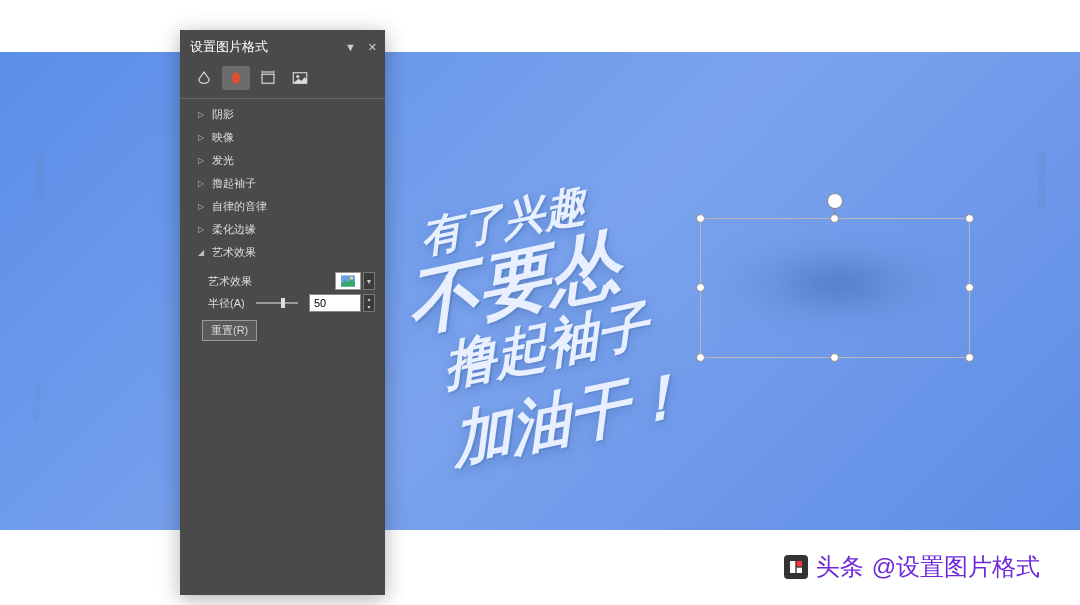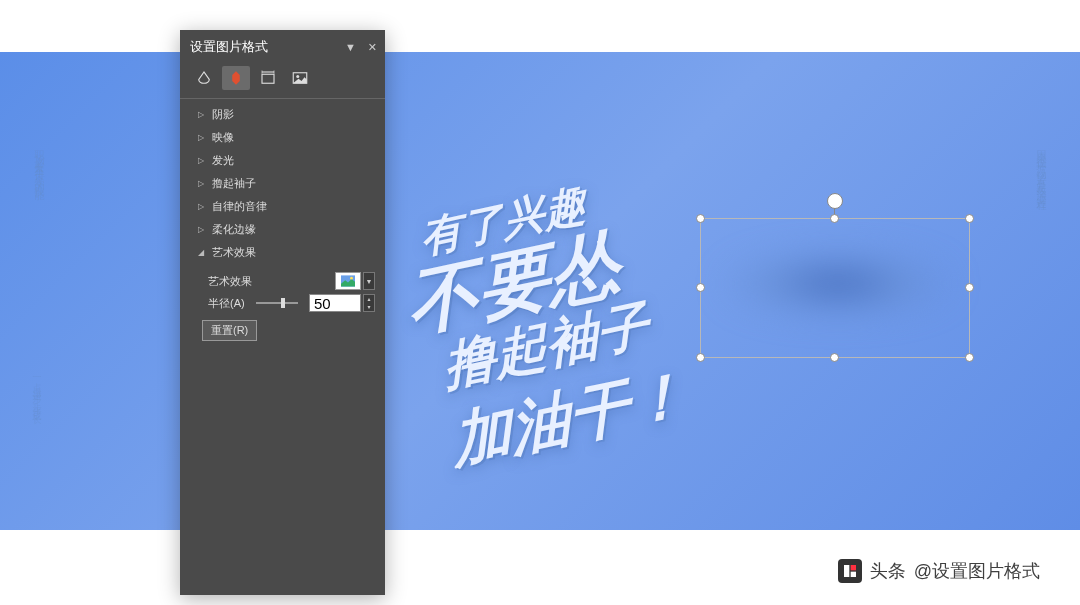--- a/index.html
+++ b/index.html
@@ -197,21 +197,21 @@
       width: 4px;
       height: 10px;
       background: #ddd;
     }
     .num-input {
       width: 52px;
       height: 18px;
       background: #fff;
       color: #000;
       border: 1px solid #888;
-      font-size: 15px;
+      font-size: 11px;
       padding: 0 4px;
       position: relative;
     }
     .spinner {
       position: absolute;
       right: -14px;
       top: 0;
       width: 12px;
       height: 18px;
       background: #3a3a3a;
@@ -229,22 +229,22 @@
       color: #ddd;
       font-size: 11px;
       cursor: pointer;
       display: inline-block;
       text-align: right;
     }
     .watermark {
       position: absolute;
       right: 40px;
       bottom: 22px;
-      color: #404040;
-      font-size: 18px;
+      color: #6d28d9;
+      font-size: 24px;
       font-weight: 500;
       display: flex;
       align-items: center;
       gap: 8px;
     }
     .watermark .logo {
       width: 24px; height: 24px; border-radius: 4px; background: #333;
       display:flex; align-items:center; justify-content:center;
     }
   </style>

